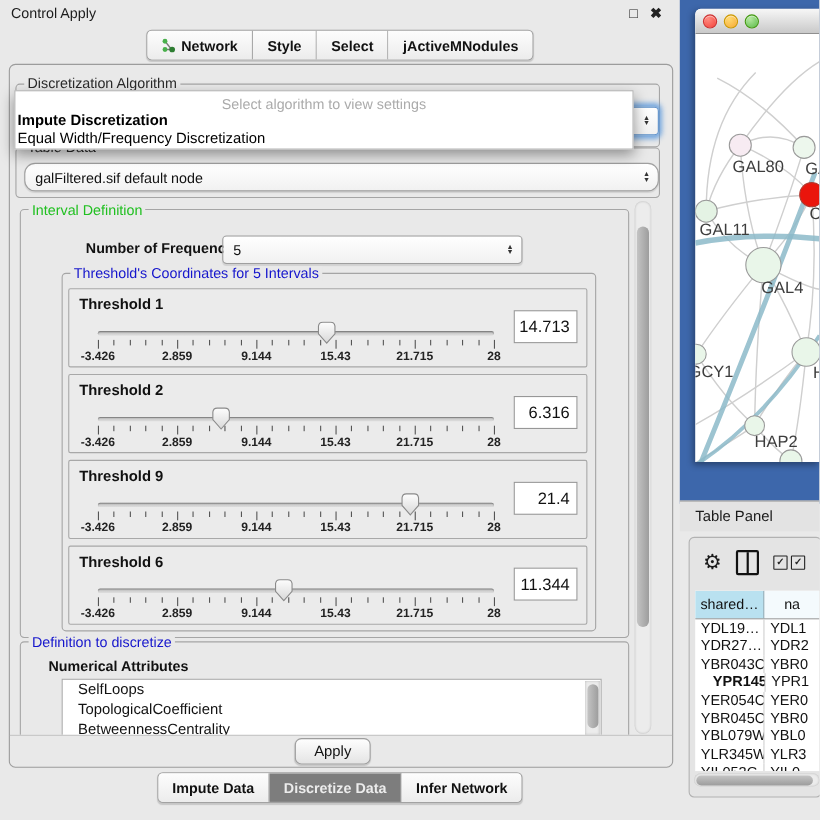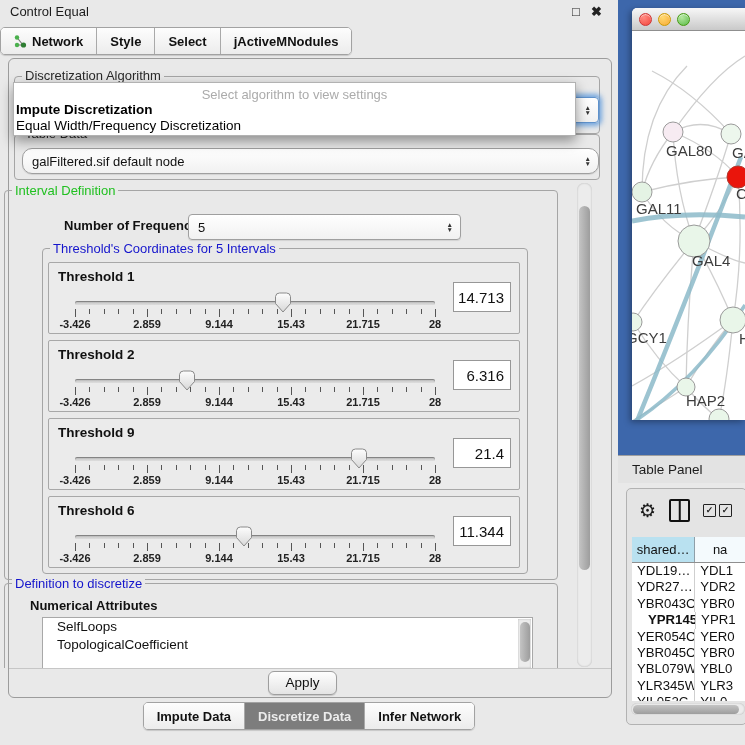--- a/index.html
+++ b/index.html
@@ -74,26 +74,26 @@
   .tbl .hrow{display:flex;height:25px;border-bottom:1px solid #8f8f8f;}
   .tbl .hcell{font-size:13px;color:#111;line-height:25px;box-sizing:border-box;}
   .tbl .row{display:flex;height:16.4px;}
   .tbl .cell{font-size:13.2px;color:#111;line-height:16.4px;white-space:nowrap;overflow:hidden;box-sizing:border-box;}
   svg{display:block;}
 </style>
 </head>
 <body>
 
 <div class="abs titlebar">
-  <div class="abs t">Control Equal</div>
+  <div class="abs t">Control Apply</div>
   <div class="abs win-ic" style="left:572px;top:4px;font-weight:normal;">□</div>
   <div class="abs win-ic" style="left:591px;top:4px;">✖</div>
 </div>
 
-<div class="abs" style="left:0;top:27px;width:618px;display:flex;">
+<div class="abs" style="left:0;top:27px;width:618px;display:flex;justify-content:center;">
   <div class="segbar" id="topTabs">
       <div class="seg">
         <svg width="13" height="15">
           <line x1="3" y1="3.5" x2="9" y2="11" stroke="#777" stroke-width="1.2"></line>
           <line x1="3" y1="11" x2="9" y2="11" stroke="#777" stroke-width="1.2"></line>
           <circle cx="3" cy="3.5" r="2.2" fill="#49b04c"></circle>
           <circle cx="3" cy="11" r="2.2" fill="#49b04c"></circle>
           <circle cx="9.5" cy="11" r="2.6" fill="#2e7d32"></circle>
         </svg>
         <span>Network</span>
@@ -126,21 +126,21 @@
     </div>
 </div>
 
 <div class="abs group" style="left:14px;top:134px;width:584px;height:44px;"></div>
 <div class="abs glabel dark" style="left:22px;top:127px;z-index:5;">Table Data</div>
 <div class="abs combo" style="left:22px;top:148px;width:566px;height:24px;border-radius:10px;">
   <span>galFiltered.sif default node</span>
   <span class="arrows">▲<br>▼</span>
 </div>
 
-<div class="abs" style="left:0;top:182px;width:560px;height:486px;overflow:hidden;">
+<div class="abs" style="left:14px;top:182px;width:560px;height:486px;overflow:hidden;">
 
   <div class="abs group" style="left:4px;top:8px;width:552px;height:388px;"></div>
   <div class="abs glabel green" style="left:12px;top:2px;">Interval Definition</div>
 
   <div class="abs" style="left:64px;top:36px;font-size:13px;font-weight:bold;color:#111;">Number of Frequency</div>
   <div class="abs combo" style="left:188px;top:32px;width:262px;height:24px;">
     <span>5</span>
     <span class="arrows">▲<br>▼</span>
   </div>
 
@@ -333,20 +333,21 @@
       </div>
     </div>
 
   <div class="abs group" style="left:4px;top:401px;width:552px;height:120px;"></div>
   <div class="abs glabel blue" style="left:12px;top:395px;">Definition to discretize</div>
   <div class="abs" style="left:30px;top:416px;font-size:13px;font-weight:bold;color:#111;">Numerical Attributes</div>
   <div class="abs listbox" style="left:42px;top:435px;width:489px;height:51px;">
     <div id="attrItems">
         <div class="item">SelfLoops</div>
         <div class="item">TopologicalCoefficient</div>
+        <div class="item">BetweennessCentrality</div>
       </div>
     <div class="abs sb-track" style="right:1px;top:1px;width:13px;height:49px;border-radius:0;">
       <div class="sb-thumb" style="position:absolute;left:1.5px;top:3px;width:10px;height:40px;"></div>
     </div>
   </div>
 </div>
 
 <div class="abs sb-track" style="left:577px;top:183px;width:15px;height:484px;">
   <div class="sb-thumb" style="position:absolute;left:2px;top:23px;width:11px;height:364px;"></div>
 </div>

